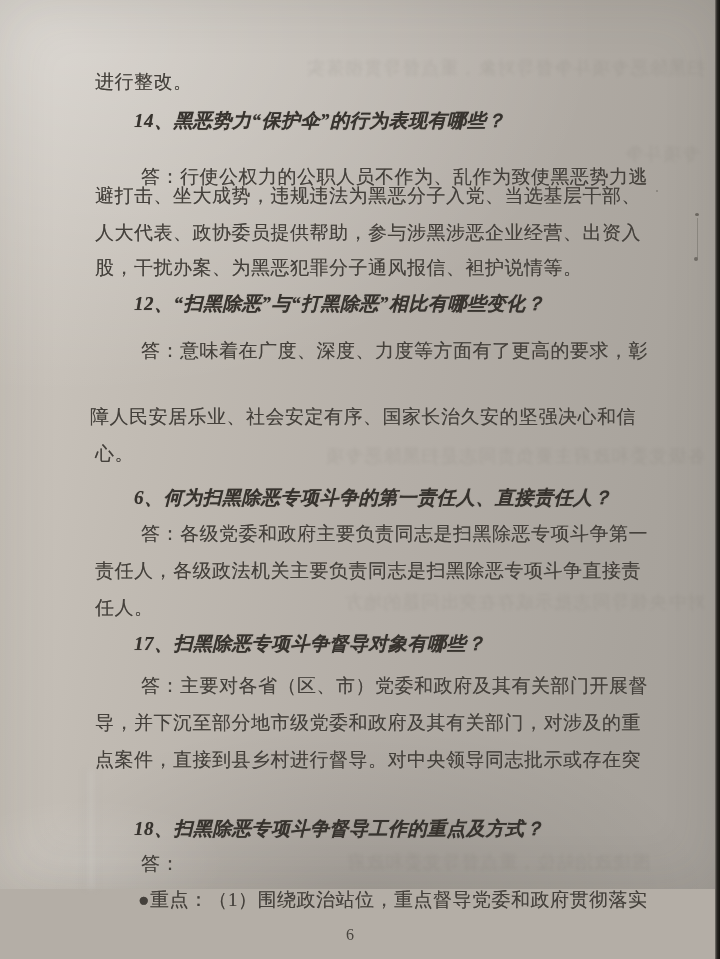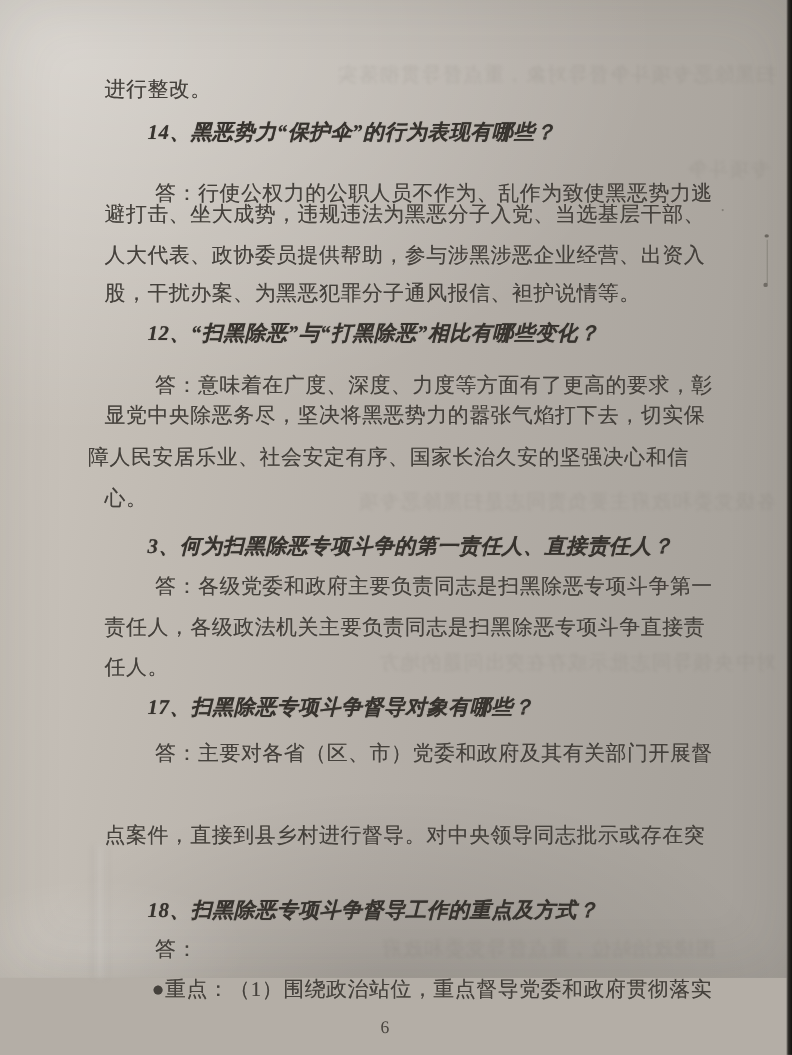--- a/index.html
+++ b/index.html
@@ -66,29 +66,29 @@
   <div class="ghost" style="top:850px;left:290px;width:360px;">围绕政治站位，重点督导党委和政府</div>
 
   <div class="line" style="top:70px;left:95px;">进行整改。</div>
   <div class="line bold" style="top:109px;left:134px;">14、黑恶势力“保护伞”的行为表现有哪些？</div>
   <div class="line" style="top:146px;left:141px;margin-top:19px;">答：行使公权力的公职人员不作为、乱作为致使黑恶势力逃</div>
   <div class="line" style="top:184px;left:95px;">避打击、坐大成势，违规违法为黑恶分子入党、当选基层干部、</div>
   <div class="line" style="top:221px;left:95px;">人大代表、政协委员提供帮助，参与涉黑涉恶企业经营、出资入</div>
   <div class="line" style="top:256px;left:95px;">股，干扰办案、为黑恶犯罪分子通风报信、袒护说情等。</div>
   <div class="line bold" style="top:292px;left:134px;">12、“扫黑除恶”与“打黑除恶”相比有哪些变化？</div>
   <div class="line" style="top:339px;left:141px;">答：意味着在广度、深度、力度等方面有了更高的要求，彰</div>
-  <div class="line" style="top:367px;left:95px;">显党中央除恶务尽，坚决将黑恶势力的嚣张气焰打下去，切实保</div>
-  <div class="line" style="top:405px;left:80px;">障人民安居乐业、社会安定有序、国家长治久安的坚强决心和信</div>
+  <div class="line" style="top:405px;left:90px;">障人民安居乐业、社会安定有序、国家长治久安的坚强决心和信</div>
   <div class="line" style="top:442px;left:95px;">心。</div>
-  <div class="line bold" style="top:486px;left:134px;">3、何为扫黑除恶专项斗争的第一责任人、直接责任人？</div>
+  <div class="line bold" style="top:486px;left:134px;">6、何为扫黑除恶专项斗争的第一责任人、直接责任人？</div>
   <div class="line" style="top:522px;left:141px;">答：各级党委和政府主要负责同志是扫黑除恶专项斗争第一</div>
   <div class="line" style="top:559px;left:95px;">责任人，各级政法机关主要负责同志是扫黑除恶专项斗争直接责</div>
   <div class="line" style="top:596px;left:95px;">任人。</div>
   <div class="line bold" style="top:632px;left:134px;">17、扫黑除恶专项斗争督导对象有哪些？</div>
   <div class="line" style="top:674px;left:141px;">答：主要对各省（区、市）党委和政府及其有关部门开展督</div>
+  <div class="line" style="top:711px;left:95px;">导，并下沉至部分地市级党委和政府及其有关部门，对涉及的重</div>
   <div class="line" style="top:748px;left:95px;">点案件，直接到县乡村进行督导。对中央领导同志批示或存在突</div>
   <div class="line bold" style="top:817px;left:134px;">18、扫黑除恶专项斗争督导工作的重点及方式？</div>
   <div class="line" style="top:852px;left:141px;">答：</div>
   <div class="line" style="top:888px;left:138px;">●重点：（1）围绕政治站位，重点督导党委和政府贯彻落实</div>
 
   <div class="pageno">6</div>
 
   <div class="speck s1"></div>
   <div class="speck s2"></div>
   <div class="speck s3"></div>

